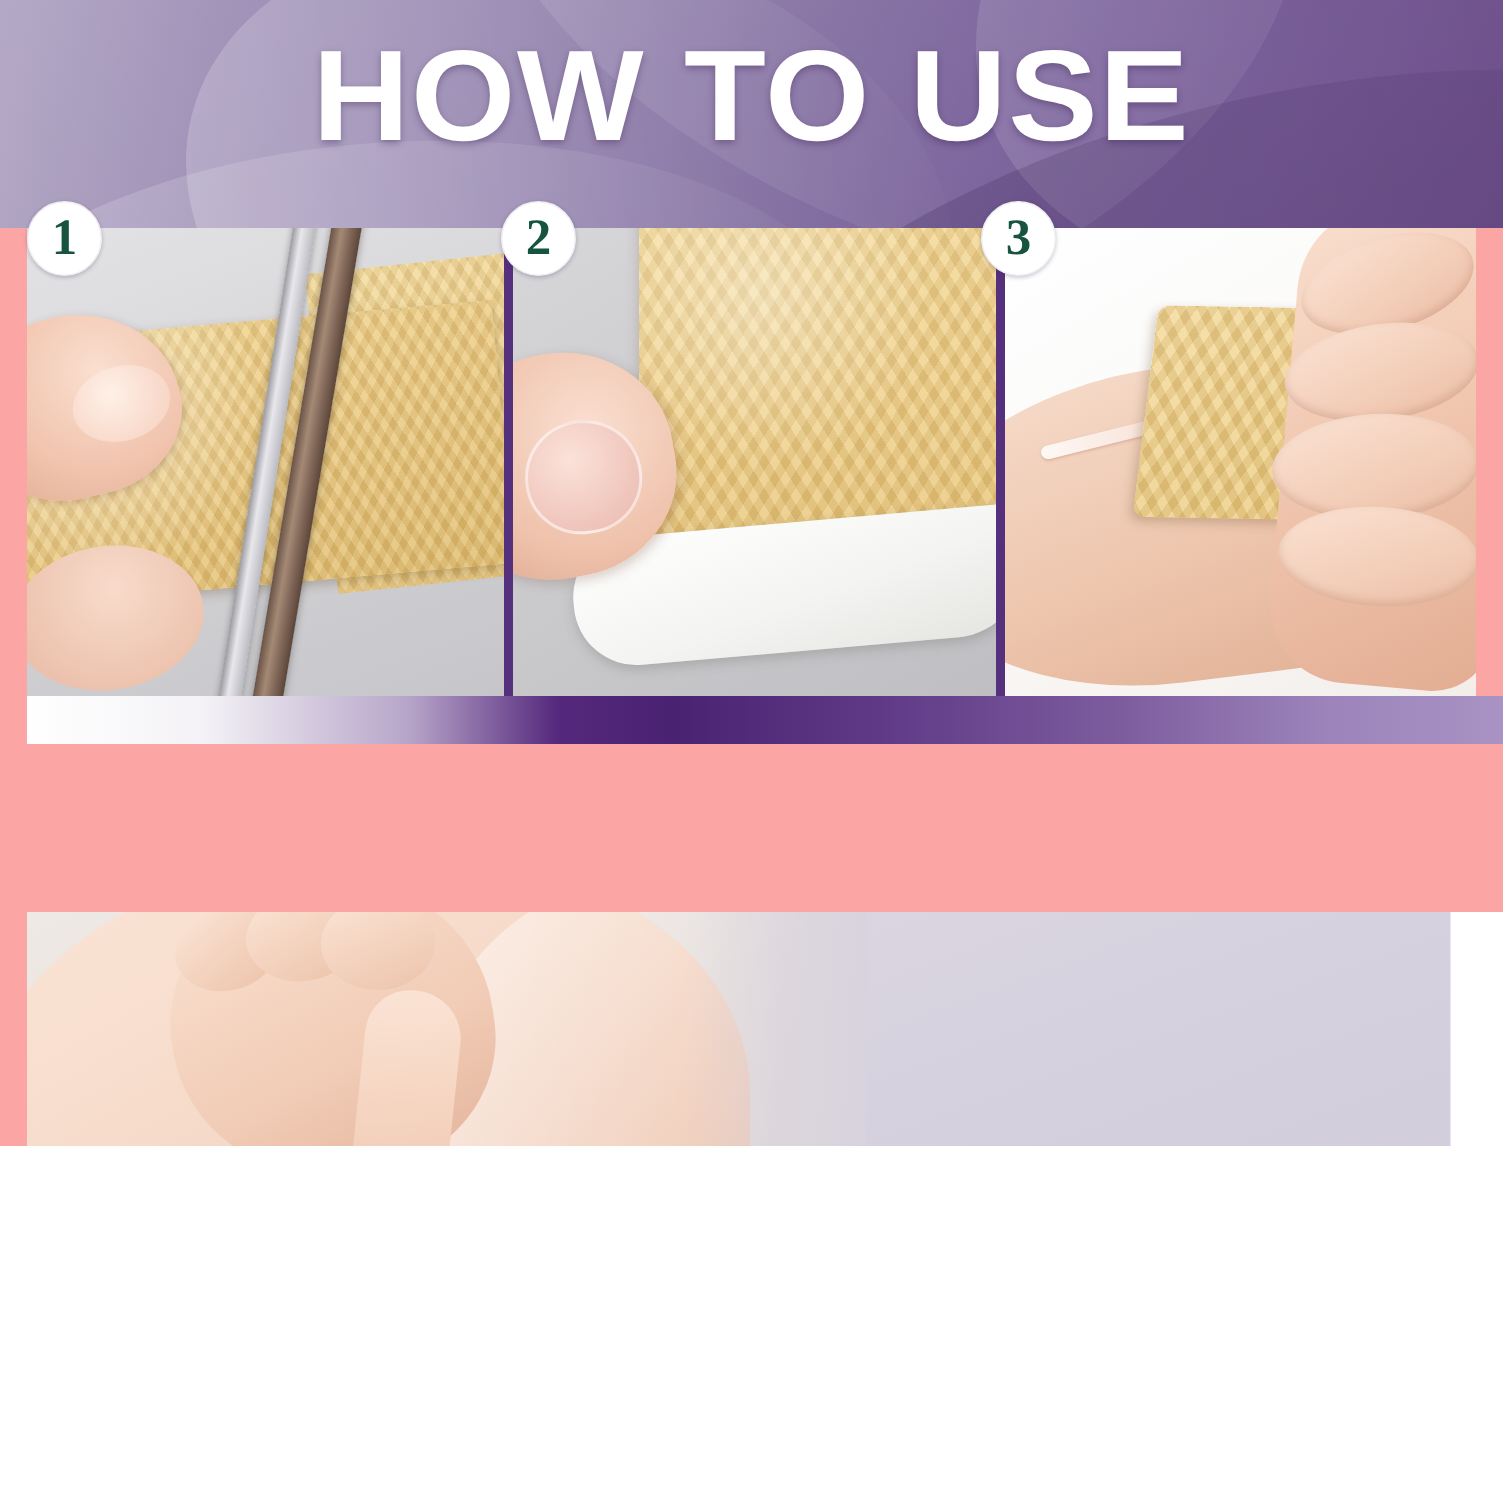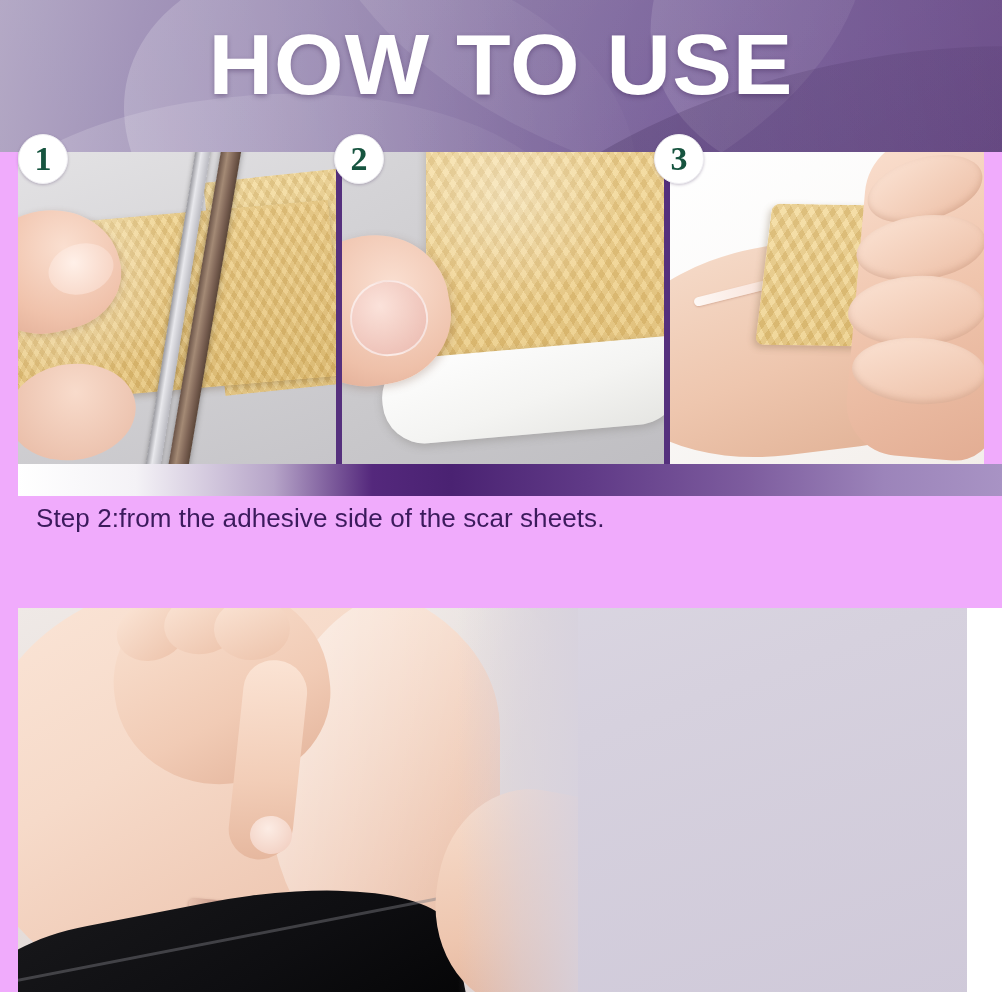--- a/index.html
+++ b/index.html
@@ -2,21 +2,21 @@
 <html><head>
 <meta charset="utf-8">
 <style>
   html,body{margin:0;padding:0;}
   body{
     width:1002px;height:1002px;overflow:hidden;
     background:#ffffff;
     font-family:"Liberation Sans","DejaVu Sans",sans-serif;
     position:relative;
   }
-  .page{position:relative;width:1002px;height:992px;overflow:hidden;background:#f0abfc;}
+  .page{position:relative;width:1002px;height:764px;overflow:hidden;background:#fca5a5;}
 
   
   .header{
     position:absolute;left:0;top:0;width:1002px;height:152px;overflow:hidden;
     background:linear-gradient(100deg,#9d8fb4 0%,#8b7aa8 14%,#7e6b9e 30%,#6d5590 52%,#63468a 72%,#5e3d7e 100%);
   }
   .hdr-curve{position:absolute;border-radius:50%;}
   .c1{
     left:-180px;top:-330px;width:1050px;height:600px;
     background:linear-gradient(120deg,rgba(255,255,255,.30),rgba(255,255,255,.04));
@@ -333,21 +333,20 @@
     </div>
   </div>
 
   <div class="badge b1">1</div>
   <div class="badge b2">2</div>
   <div class="badge b3">3</div>
 
   <div class="gradbar"></div>
 
   <div class="steps">
-    <div class="line">Step 2:from the adhesive side of the scar sheets.</div>
   </div>
 
   <div class="bottom">
     <div class="body-photo">
       <div class="torso"></div>
       <div class="torso-shade"></div>
       <div class="hand-top"></div>
       <div class="knuckle k1"></div>
       <div class="knuckle k2"></div>
       <div class="knuckle k3"></div>

